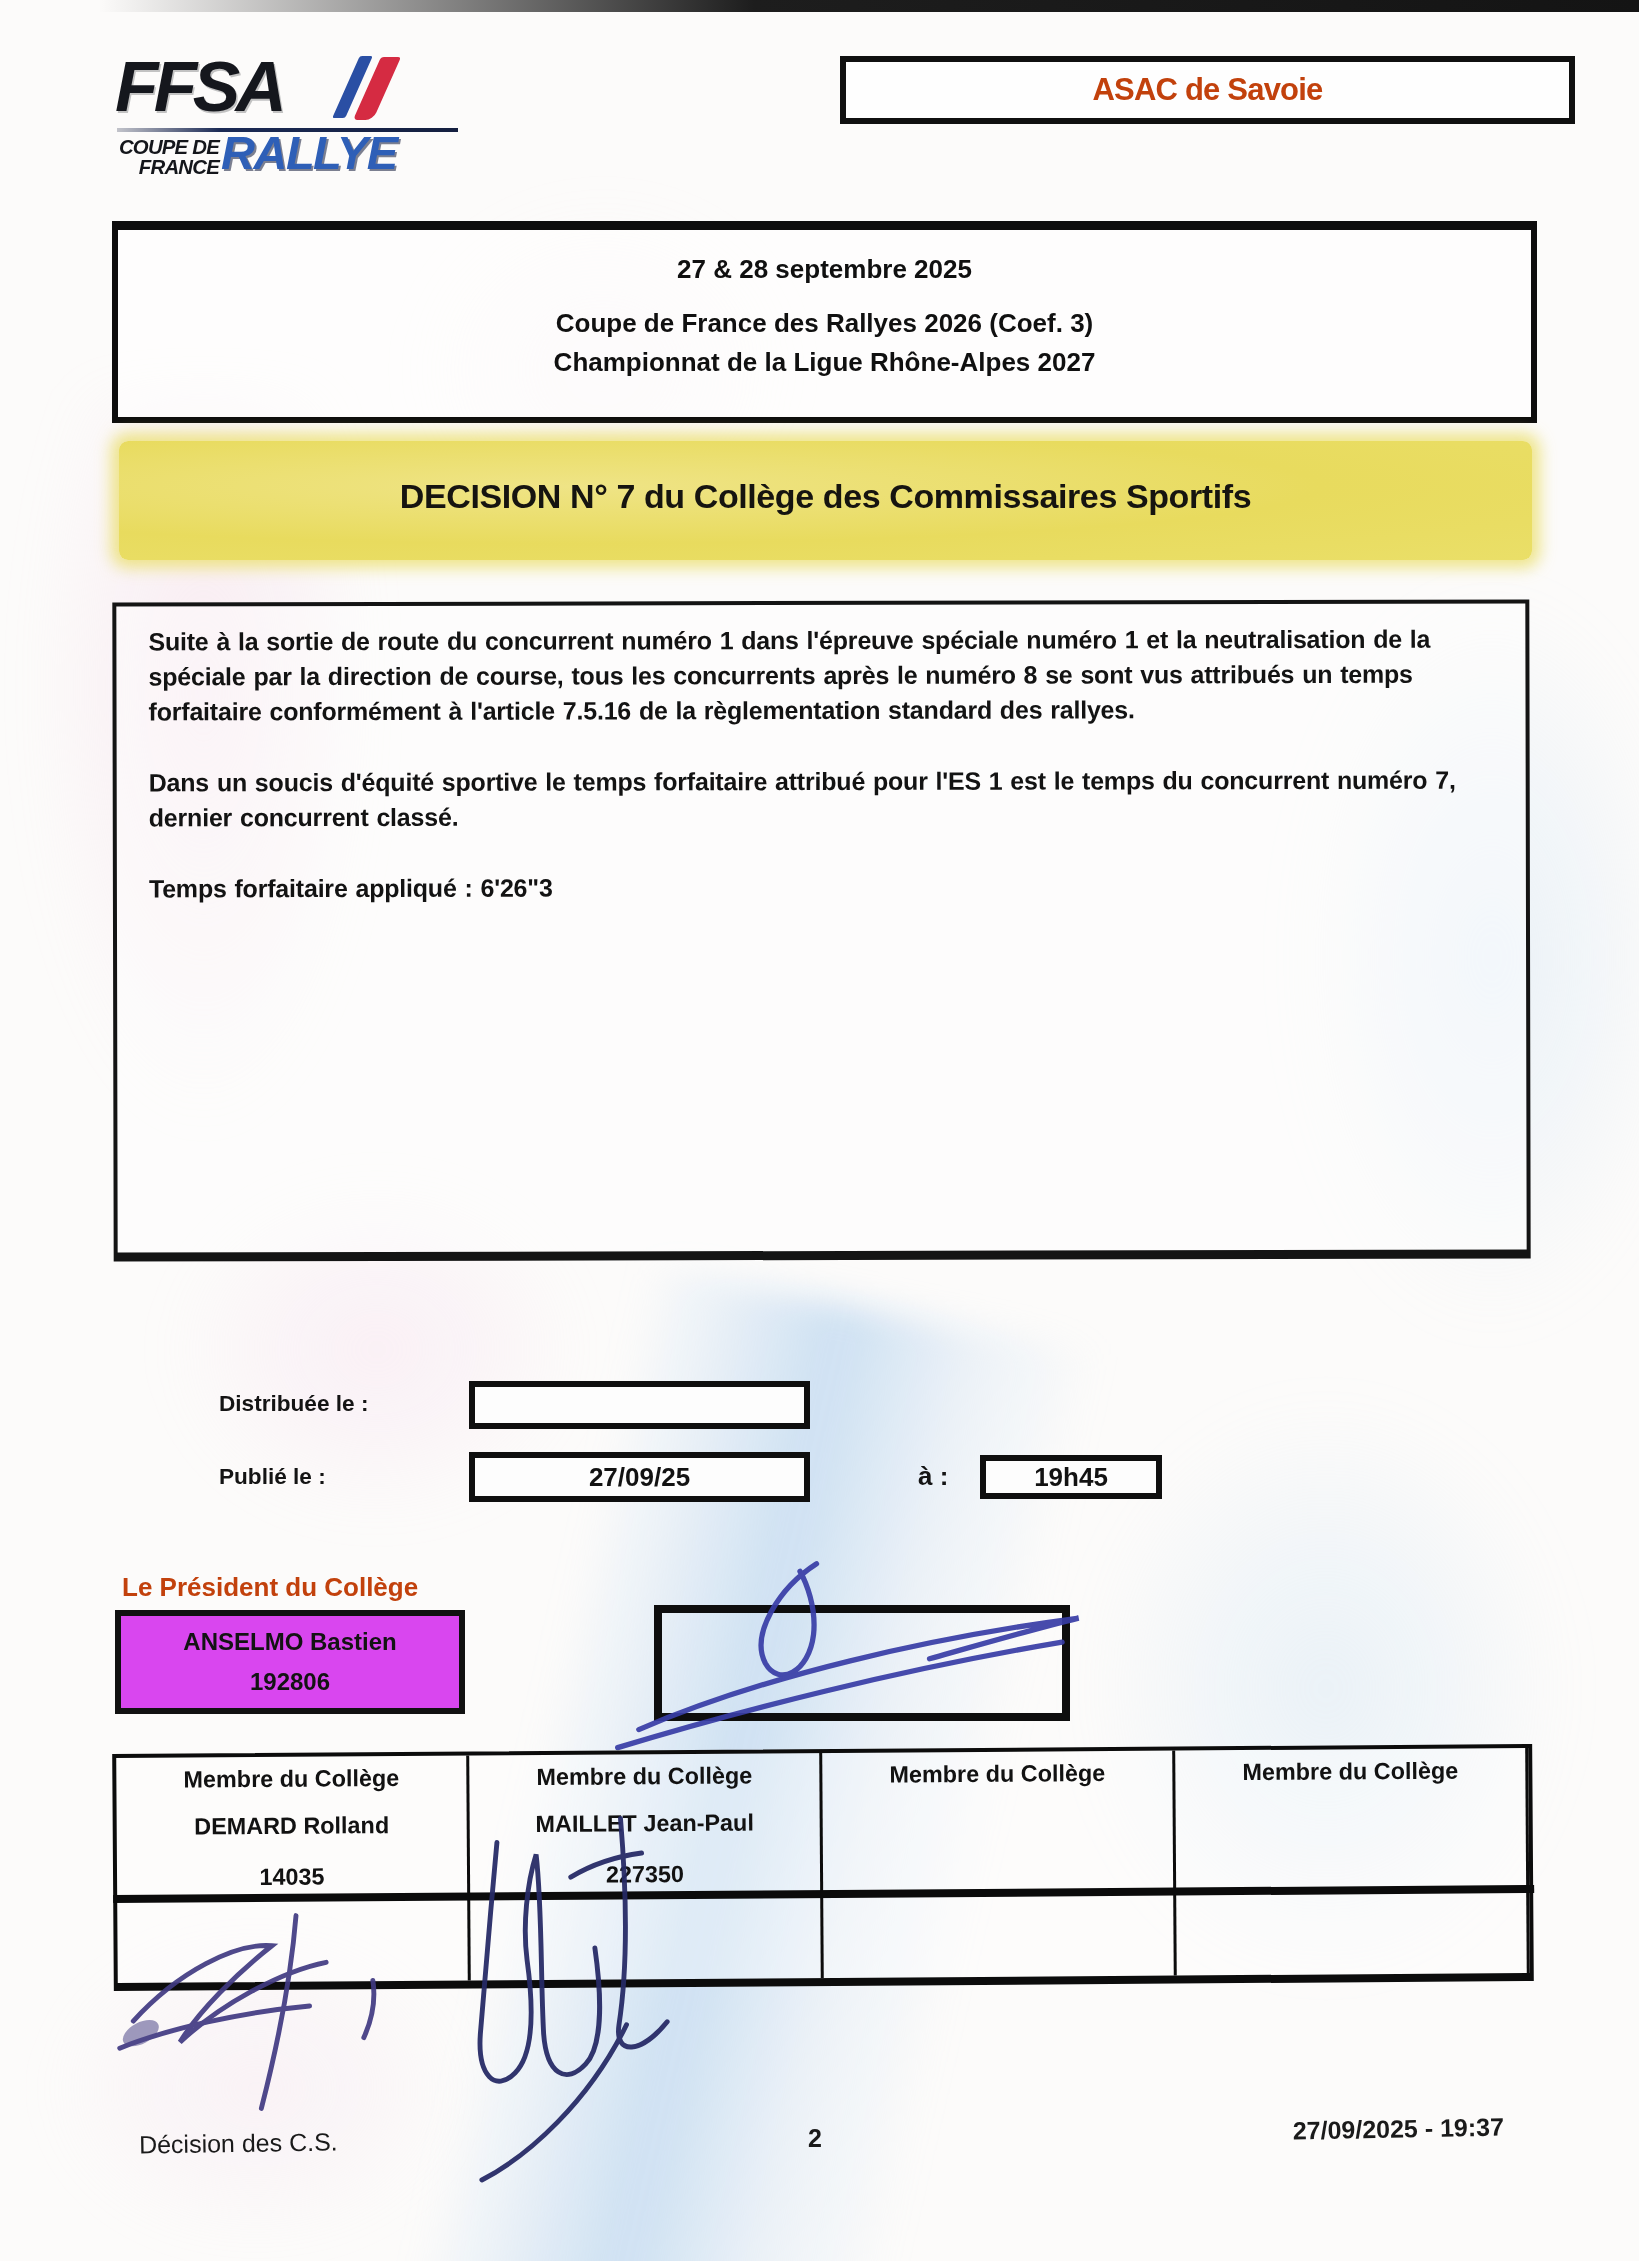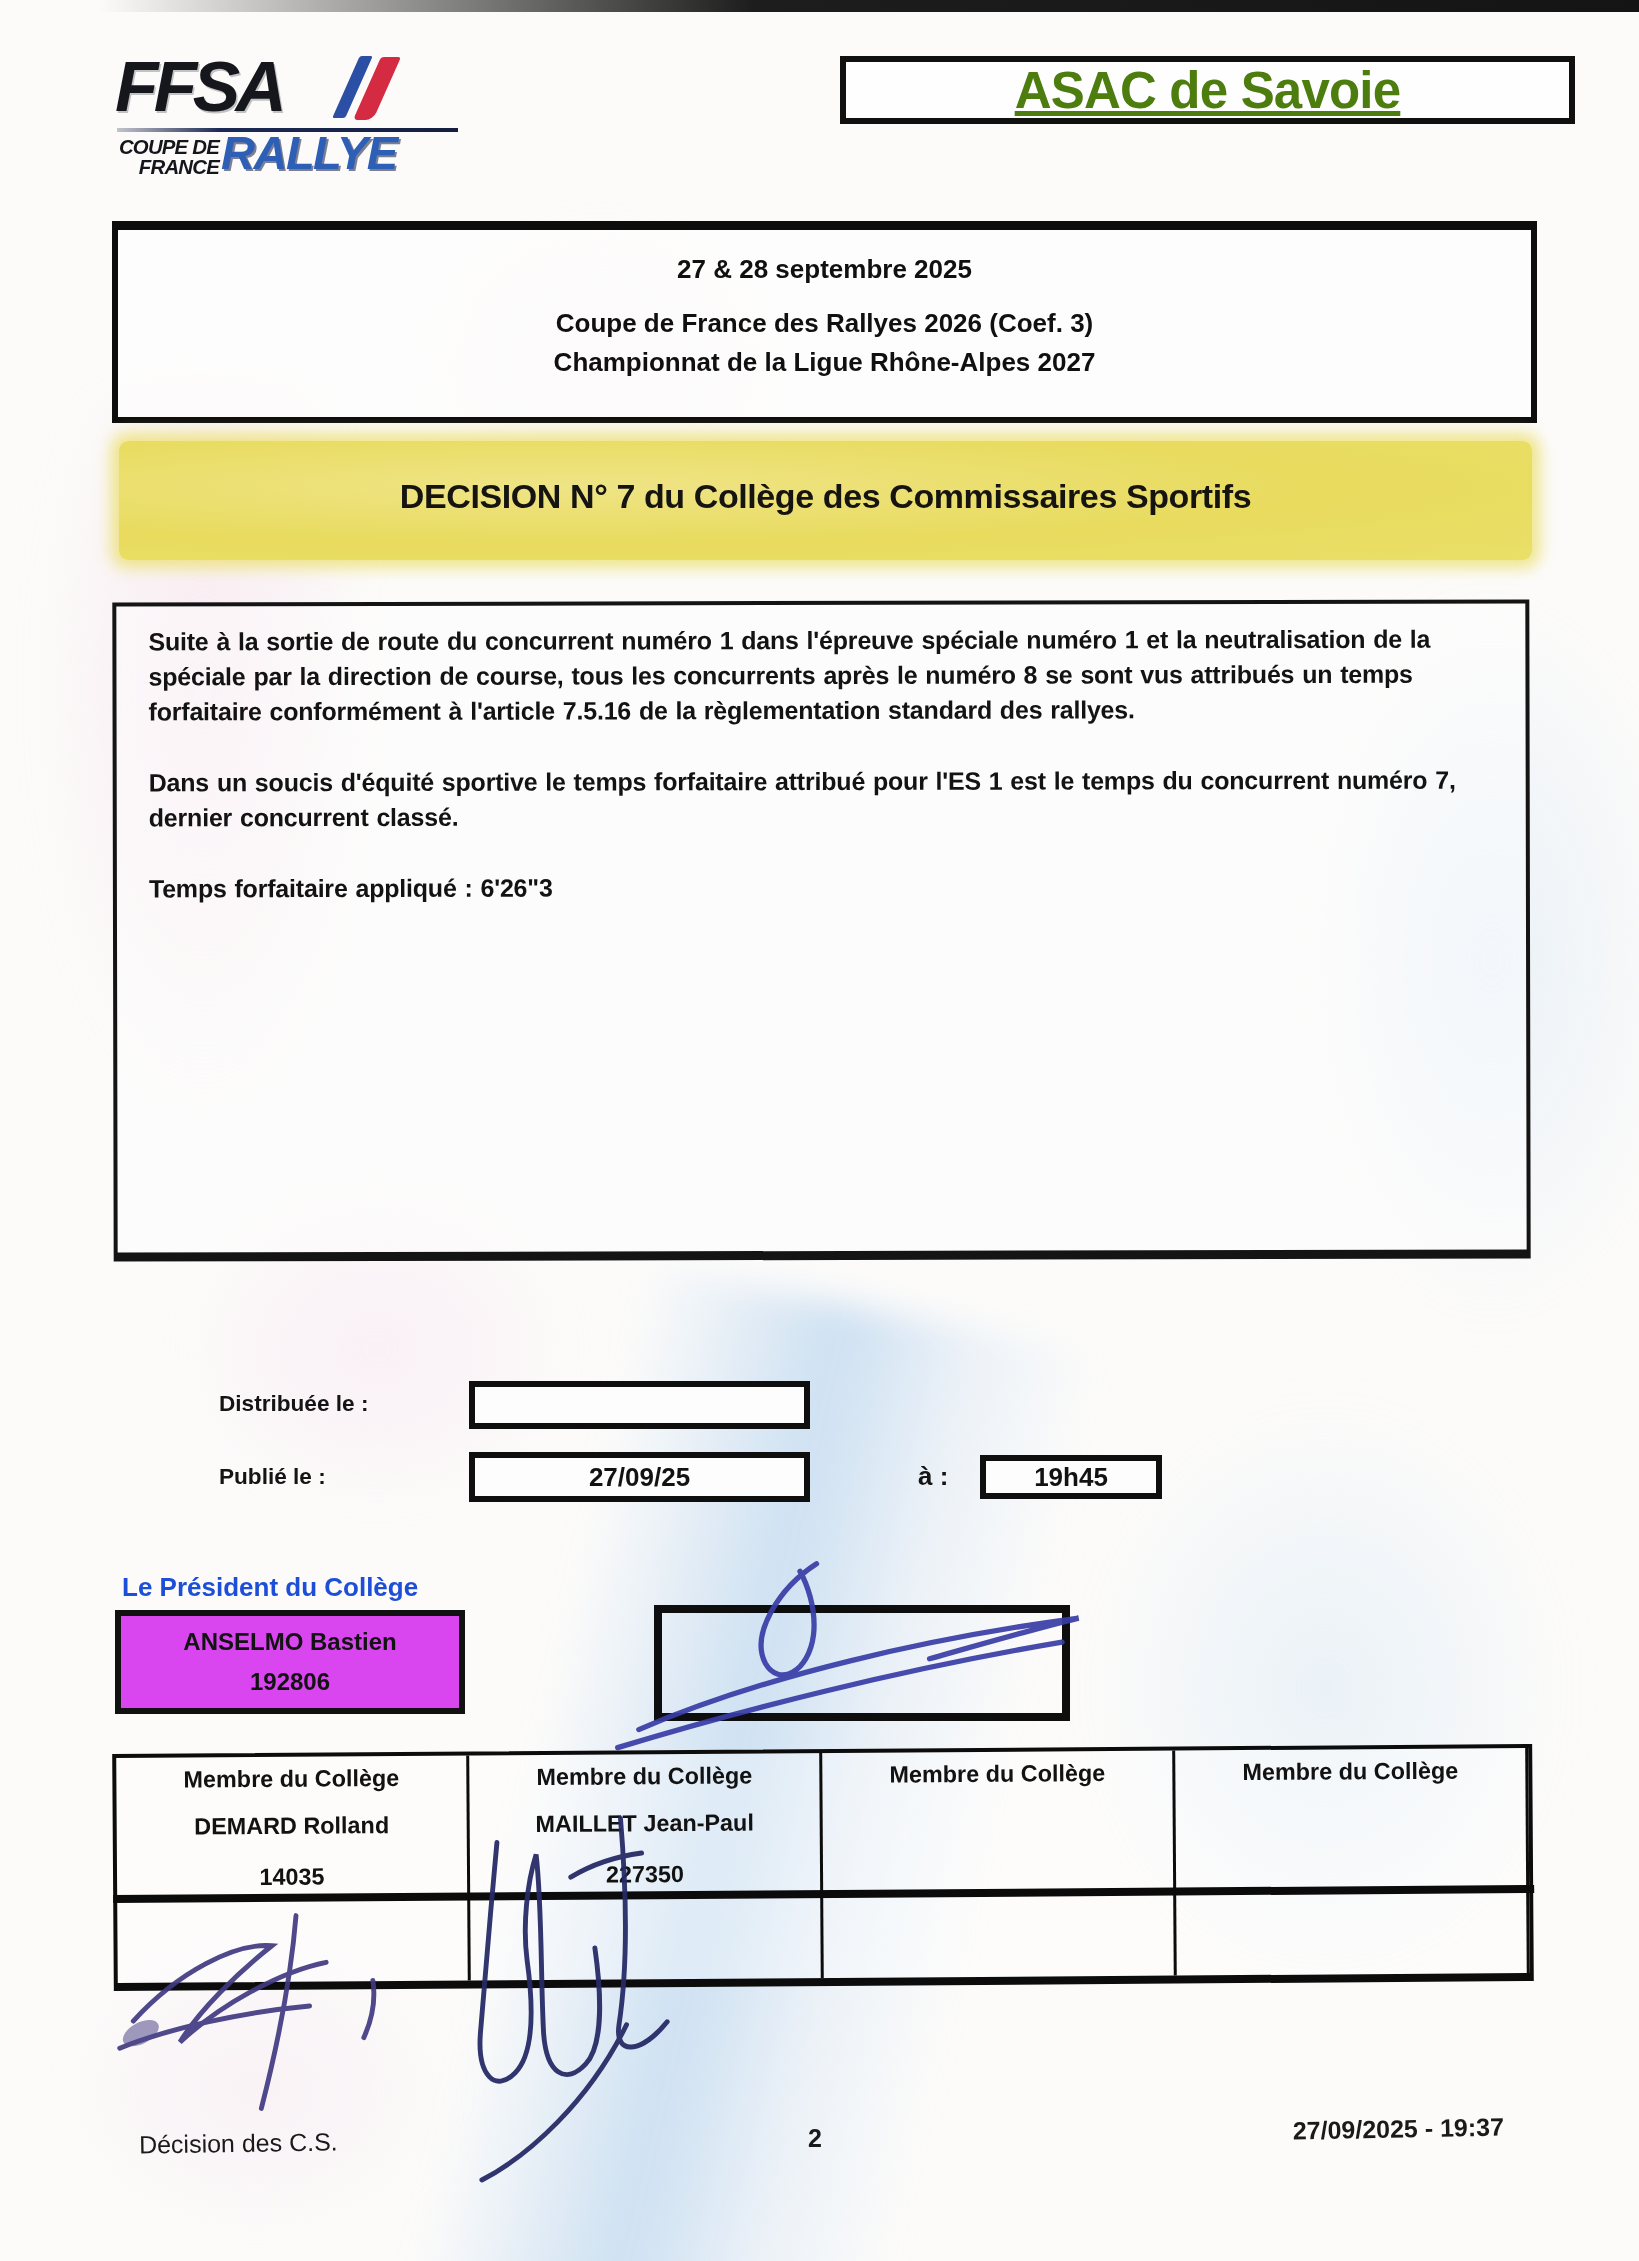--- a/index.html
+++ b/index.html
@@ -56,21 +56,21 @@
     font-size:20.4px; line-height:19.6px; font-weight:900; font-style:italic;
     letter-spacing:-0.8px; color:#14161b; text-align:right; }
   .logo-rallye { position:absolute; left:115px; top:78px;
     font-size:47px; line-height:1; font-weight:900; font-style:italic; letter-spacing:-1.5px;
     color:#2e5fb7; text-shadow: 1.9px 1.9px 0 rgba(16,26,56,.55); }
 
   
   .asac-box { position:absolute; left:840px; top:56px; width:735px; height:68px;
     border:6.8px solid #101010; background:#fefefe;
     display:flex; align-items:center; justify-content:center; }
-  .asac-box .txt { font-size:51px; font-weight:700; letter-spacing:-0.8px; color:#4d7c0f;text-decoration:underline; }
+  .asac-box .txt { font-size:31px; font-weight:700; letter-spacing:-0.8px; color:#c2410c; }
 
   .event-box { position:absolute; left:112px; top:221px; width:1425px; height:202px;
     border:6.8px solid #0d0d0d; border-top-width:9.8px; background: rgba(255,255,255,.55);
     text-align:center; }
   .event-title { margin-top:19.6px; font-size:35px; font-weight:700; letter-spacing:-0.8px; color:#101010; }
   .event-dates { margin-top:24px; font-size:26px; font-weight:700; color:#101010; }
   .event-line3 { margin-top:22.6px; font-size:26px; font-weight:700; color:#101010; }
   .event-line4 { margin-top:8.3px; font-size:26px; font-weight:700; color:#101010; }
 
   .decision-banner { position:absolute; left:119px; top:441px; width:1413px; height:119px;
@@ -97,21 +97,21 @@
   .lbl-a { left:918px; top:1461px; width:45px; font-size:26px; }
   .dist-box { position:absolute; border:6.8px solid #0f0f0f; background:#fdfdfd;
     display:flex; align-items:center; justify-content:center;
     font-size:26px; font-weight:700; color:#121212; }
   .box-distribuee { left:469px; top:1381px; width:341px; height:48px; }
   .box-publie { left:469px; top:1452px; width:341px; height:50px; }
   .box-heure { left:980px; top:1455px; width:182px; height:44px; }
 
   
   .president-heading { position:absolute; left:122px; top:1572px;
-    font-size:26px; font-weight:700; color:#1d4ed8; }
+    font-size:26px; font-weight:700; color:#c2410c; }
   .president-box { position:absolute; left:115px; top:1610px; width:350px; height:104px;
     border:6px solid #111; background:#d946ef;
     display:flex; flex-direction:column; align-items:center; justify-content:space-evenly; }
   .president-box .nm, .president-box .lic { font-size:24px; font-weight:700; color:#131313; }
   .sig-frame { position:absolute; left:654px; top:1605px; width:416px; height:116px;
     border:8.3px solid #0e0e0e; background:transparent; }
   .sig-president { position:absolute; left:574px; top:1550px; width:580px; height:219px; }
 
   
   .members-table { position:absolute; left:113px; top:1749px; width:1420px; height:237px;

